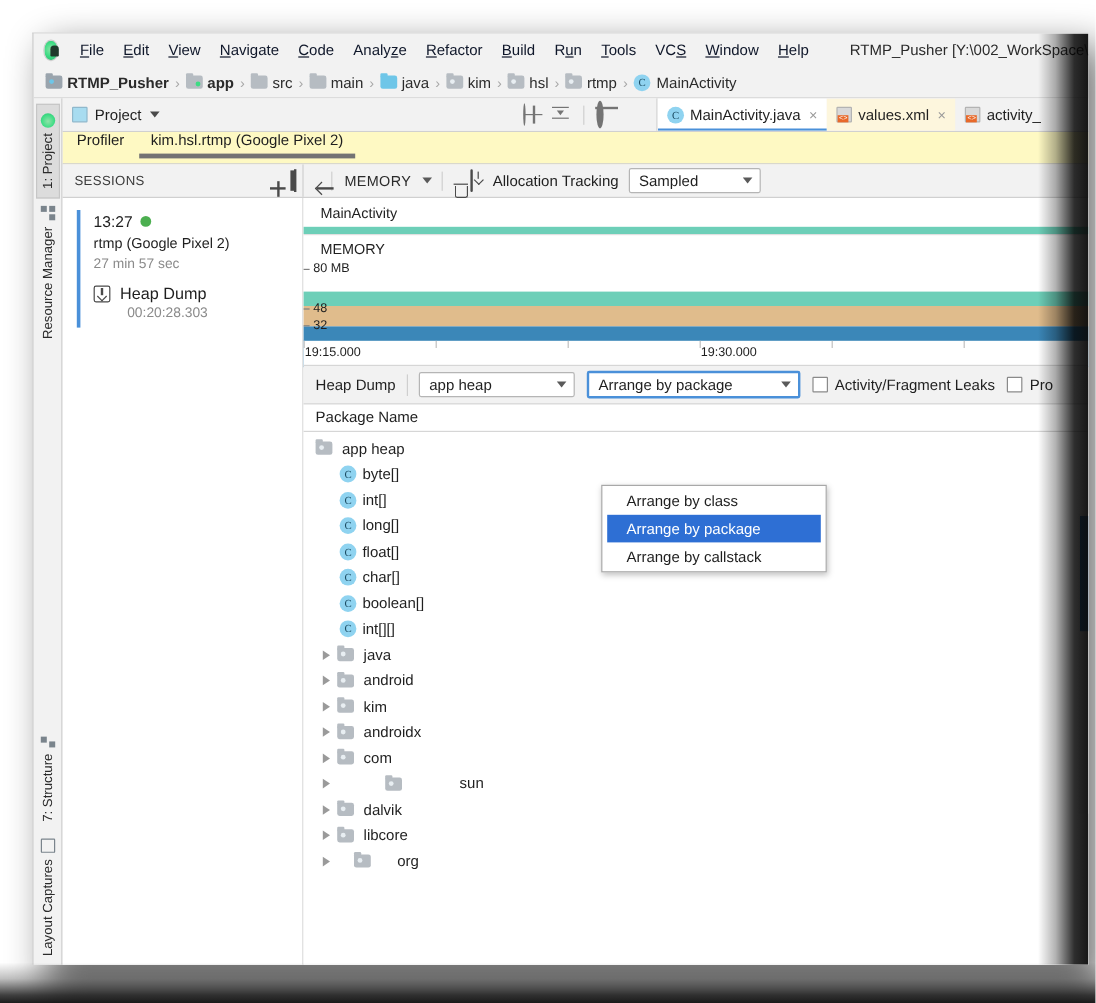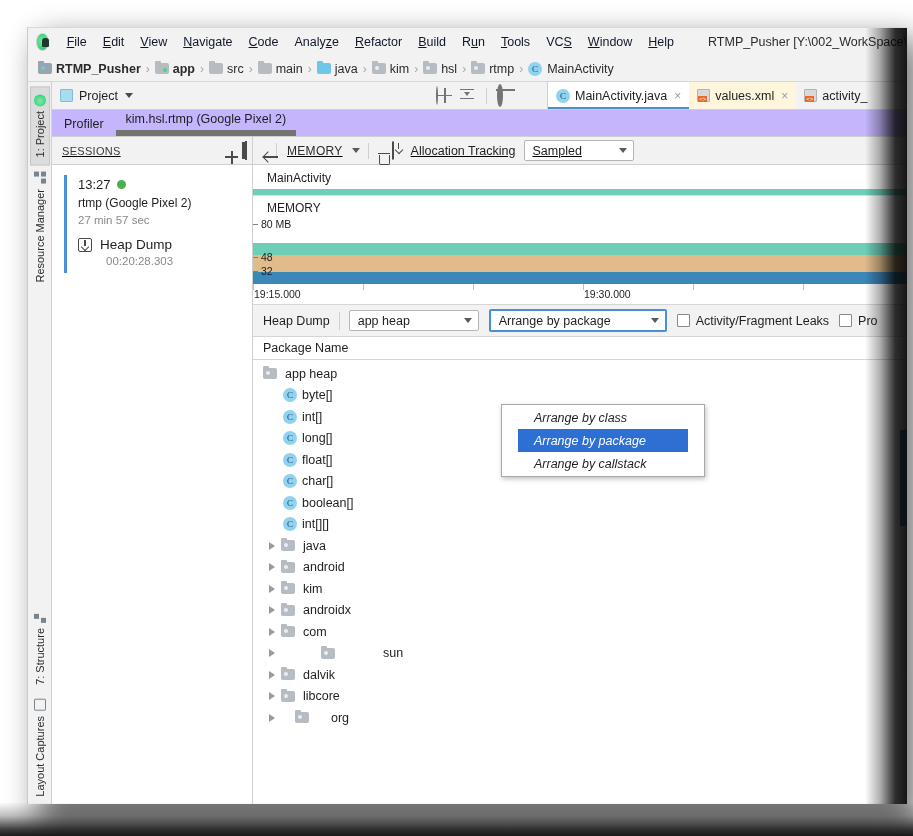--- a/index.html
+++ b/index.html
@@ -321,44 +321,43 @@
   
   .profiler {
     flex: 1;
     display: flex;
     flex-direction: column;
     background: #ffffff;
     min-height: 0;
   }
   .prof-tabs {
     height: 27px;
-    background: #c4b5fd;
-    display: flex;
-    align-items: flex-end;
+    background: #fef9c3;
+    display: flex;
+    align-items: flex-start;
     border-bottom: 1px solid #d0d0d0;
   }
   .prof-label {
     font-size: 12.5px; color: #1f1f1f;
     padding: 0 12px 5px 12px;
   }
   .prof-tab {
     font-size: 12.5px; color: #1f1f1f;
     padding: 0 10px 4px 10px;
-    border-bottom: 6px solid #737373;
+    border-bottom: 4px solid #737373;
     white-space: nowrap;
     cursor: default;
   }
 
   .prof-toolbar {
     height: 28px;
     background: #f2f2f2;
     display: flex;
     align-items: center;
     border-bottom: 1px solid #d0d0d0;
-    text-decoration: underline;
   }
   .sessions-tb {
     width: 201px;
     display: flex; align-items: center;
     height: 100%;
     padding-left: 10px;
     border-right: 1px solid #d0d0d0;
   }
   .sess-label {
     font-size: 11px; letter-spacing: .3px; color: #3a3a3a;
@@ -538,27 +537,26 @@
     background: #fff;
     border-radius: 1px;
     margin: 0 6px 0 10px;
   }
   .chk-lbl { font-size: 12.5px; color:#1f1f1f; white-space: nowrap; }
 
   
   .dropdown {
     position: absolute;
     left: 473px; top: 376px;
-    width: 204px;
+    width: 188px;
     background: #ffffff;
     border: 1px solid #a8a8a8;
     box-shadow: 1px 2px 5px rgba(0,0,0,.25);
     z-index: 50;
-    padding: 1px 16px;
-    font-style: italic;
+    padding: 1px 4px;
   }
   .dd-item {
     height: 23px;
     display: flex; align-items: center;
     padding-left: 16px;
     font-size: 12.5px;
     color: #1f1f1f;
     cursor: default;
   }
   .dd-item.selected { background: #2e6fd4; color: #ffffff; }

